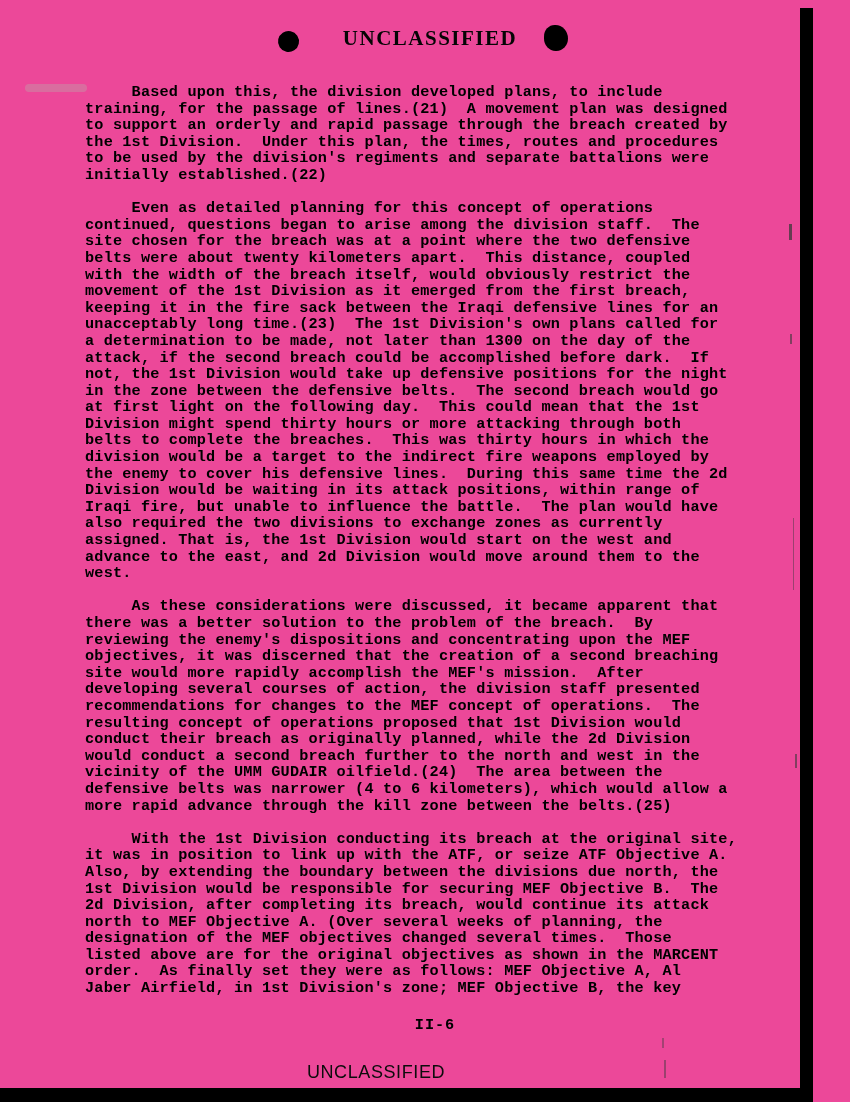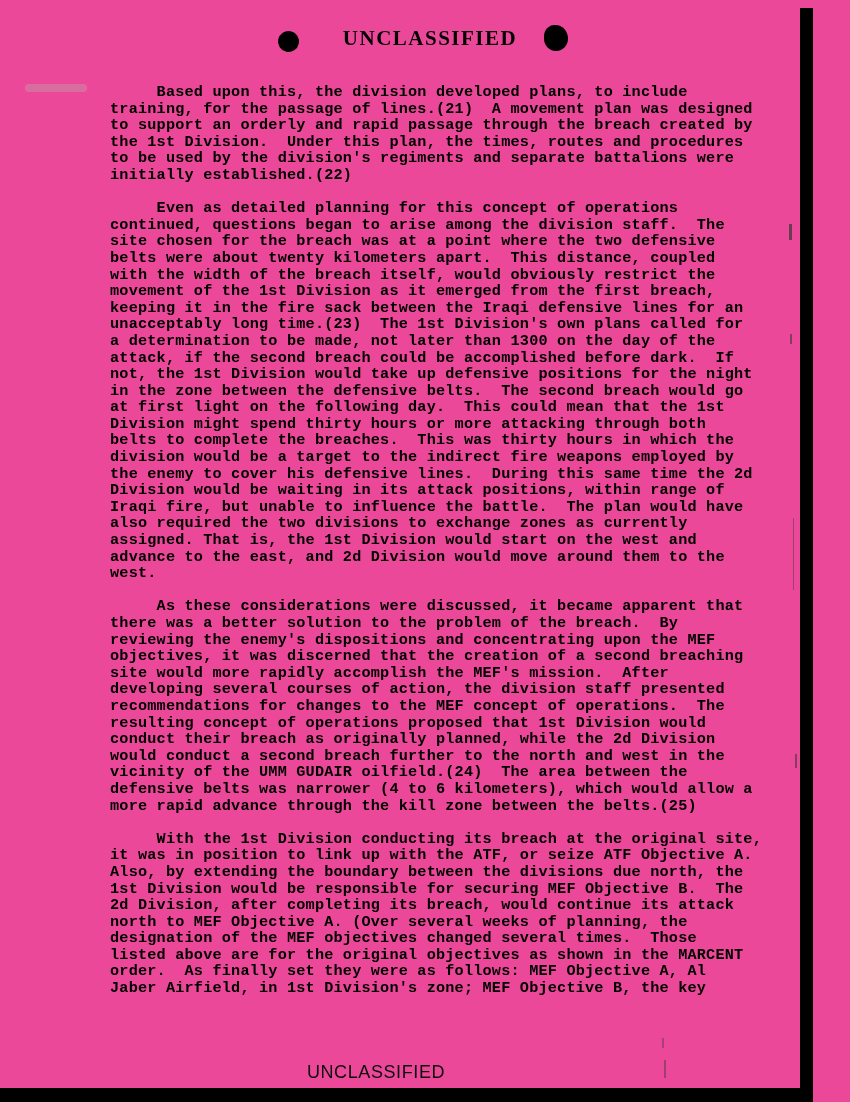--- a/index.html
+++ b/index.html
@@ -35,21 +35,20 @@
     position: absolute;
     top: 84px;
     left: 85px;
     width: 714px;
     color: #000;
     font-family: "Liberation Mono", "DejaVu Sans Mono", monospace;
     font-weight: bold;
     font-size: 15.2px;
     line-height: 16.6px;
     letter-spacing: 0.2px;
-    margin-left: 25px;
   }
   .body-text p {
     white-space: pre-wrap;
     margin: 0 0 16.6px 0;
   }
   .page-number {
     position: absolute;
     top: 1016px;
     left: 85px;
     width: 700px;
@@ -154,20 +153,21 @@
 Also, by extending the boundary between the divisions due north, the
 1st Division would be responsible for securing MEF Objective B.  The
 2d Division, after completing its breach, would continue its attack
 north to MEF Objective A. (Over several weeks of planning, the
 designation of the MEF objectives changed several times.  Those
 listed above are for the original objectives as shown in the MARCENT
 order.  As finally set they were as follows: MEF Objective A, Al
 Jaber Airfield, in 1st Division's zone; MEF Objective B, the key</p>
   </div>
 
+  <div class="page-number">II-6</div>
 
   <div class="footer-classification">UNCLASSIFIED</div>
 
   <div class="right-bar"></div>
   <div class="bottom-bar"></div>
 
   <span class="artifact a1"></span>
   <span class="artifact a2"></span>
   <span class="artifact a3"></span>
   <span class="artifact a4"></span>

